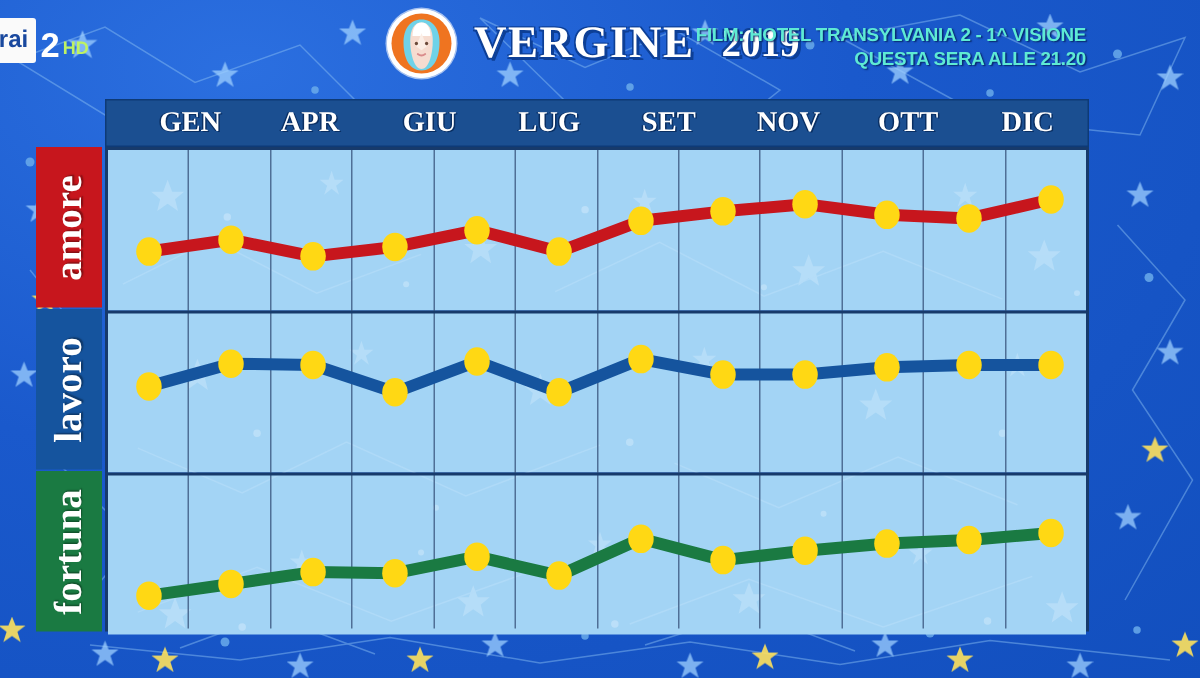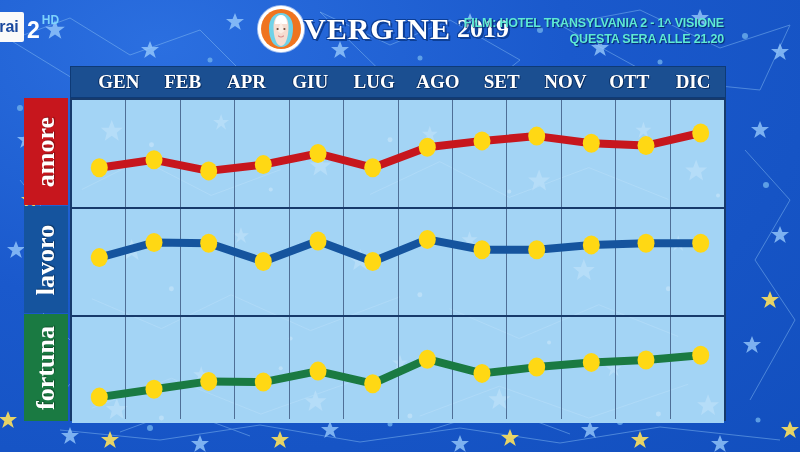--- a/index.html
+++ b/index.html
@@ -21,23 +21,23 @@
   
   .header { position:absolute; left:0; top:0; width:732px; height:62px; z-index:6; }
 
   .rai-logo { position:absolute; left:-6px; top:12px; display:flex; align-items:flex-end; gap:2px; }
   .rai-box { width:30px; height:30px; background:#fafafa; border-radius:2px;
      display:flex; align-items:center; justify-content:center;
      font-family:"Liberation Sans",sans-serif; font-weight:bold; font-size:16px; color:#19489e; }
   .rai-2 { font-family:"Liberation Sans",sans-serif; font-weight:bold; font-size:23px;
      color:#ffffff; line-height:1; margin-left:1px; }
   .rai-hd { font-family:"Liberation Sans",sans-serif; font-weight:bold; font-size:12px;
-     color:#7dd3fc; line-height:1; margin-bottom:16px; }
-
-  .title-group { position:absolute; left:258px; top:6px; display:flex; align-items:center; gap:0; }
+     color:#bef264; line-height:1; margin-bottom:4px; }
+
+  .title-group { position:absolute; left:258px; top:6px; display:flex; align-items:center; gap:12px; }
   .zodiac-badge { width:46px; height:46px; border-radius:50%; background:#ffffff;
      display:flex; align-items:center; justify-content:center; overflow:hidden;
      box-shadow:0 0 0 1px rgba(255,255,255,.6); }
   .sign-name { font-family:"Liberation Serif", serif; font-weight:bold; font-size:30px;
      letter-spacing:1px; color:#ffffff;
      text-shadow: 2px 2px 0 #0d3f96, -1px -1px 0 #0d3f96, 1px -1px 0 #0d3f96, -1px 1px 0 #0d3f96; }
   .sign-year { font-family:"Liberation Serif", serif; font-weight:bold; font-size:26px;
      color:#ffffff; margin-left:6px;
      text-shadow: 2px 2px 0 #0d3f96, -1px -1px 0 #0d3f96, 1px -1px 0 #0d3f96, -1px 1px 0 #0d3f96; }
 
@@ -199,25 +199,23 @@
       </div>
     <div class="rlabel r2">
         <span>fortuna</span>
       </div>
   </div>
 
   <div class="chart-wrap">
 
     <div class="month-header" id="month-header">
         <div class="month-cell">GEN</div>
-        <div class="month-cell">FEB</div>
         <div class="month-cell">APR</div>
         <div class="month-cell">GIU</div>
         <div class="month-cell">LUG</div>
-        <div class="month-cell">AGO</div>
         <div class="month-cell">SET</div>
         <div class="month-cell">NOV</div>
         <div class="month-cell">OTT</div>
         <div class="month-cell">DIC</div>
       </div>
 
     <div class="grid-body">
       <div class="band b0"></div>
       <div class="band b1"></div>
       <div class="band b2"></div>

